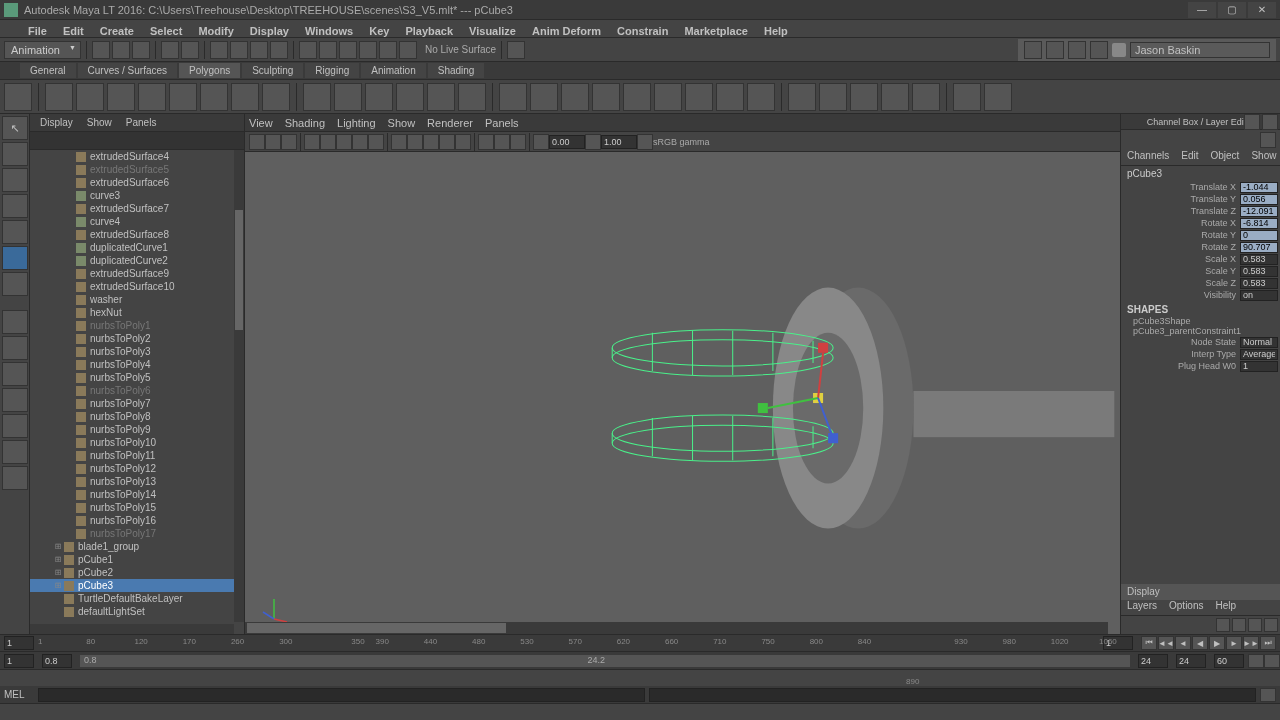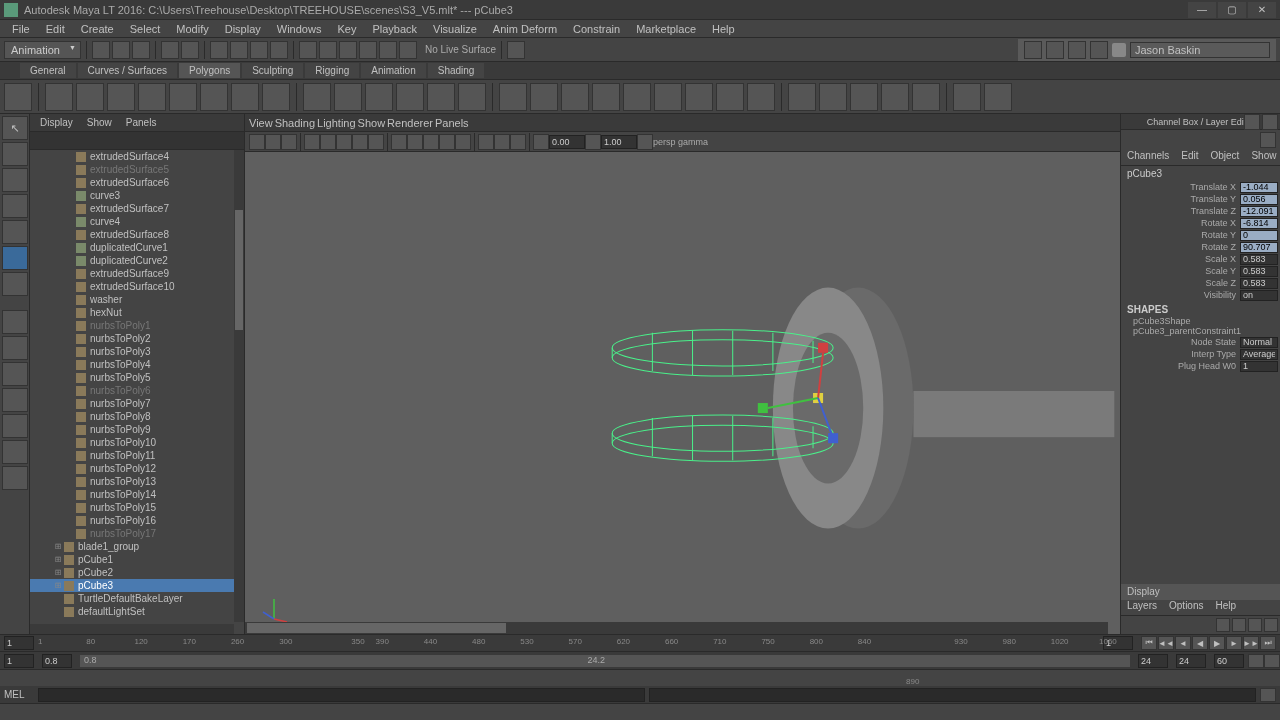--- a/index.html
+++ b/index.html
@@ -6,21 +6,21 @@
 body { background: #4a4a4a; color: #c0c0c0; font-size: 11px; overflow: hidden; width: 1280px; height: 720px; position: relative; }
 
 
 .title-bar { height: 20px; background: #3a3a3a; display: flex; align-items: center; padding: 0 4px; border-bottom: 1px solid #2a2a2a; }
 .title-bar .app-icon { width: 14px; height: 14px; background: #5a9a7a; margin-right: 6px; }
 .title-bar .title { flex: 1; font-size: 11px; color: #aaa; }
 .title-bar .win-btns { display: flex; gap: 2px; }
 .title-bar .win-btn { width: 28px; height: 16px; background: #444; display: flex; align-items: center; justify-content: center; cursor: pointer; font-size: 10px; }
 
 
-.main-menu { height: 18px; background: #444; display: flex; align-items: center; padding: 0 4px; border-bottom: 1px solid #2a2a2a; }
+.main-menu { height: 18px; background: #444; display: flex; align-items: flex-end; padding: 0 20px; border-bottom: 1px solid #2a2a2a; font-weight: bold; }
 .main-menu .menu-item { padding: 0 8px; font-size: 11px; cursor: pointer; }
 
 
 .mode-toolbar { height: 24px; background: #444; display: flex; align-items: center; padding: 0 4px; gap: 2px; border-bottom: 1px solid #2a2a2a; }
 .mode-dropdown { background: #555; border: 1px solid #333; padding: 2px 20px 2px 6px; font-size: 11px; position: relative; cursor: pointer; color: #ccc; }
 .mode-dropdown::after { content: '▼'; position: absolute; right: 4px; font-size: 7px; }
 .tb-icon { width: 18px; height: 18px; background: #555; border: 1px solid #333; cursor: pointer; display: inline-flex; align-items: center; justify-content: center; }
 .tb-sep { width: 1px; height: 18px; background: #2a2a2a; margin: 0 3px; }
 .live-surf { font-size: 10px; color: #aaa; margin-left: 6px; }
 .user-box { background: #5a5a5a; padding: 2px 6px; display: flex; align-items: center; gap: 4px; font-size: 11px; margin-left: auto; }
@@ -58,21 +58,21 @@
 .ol-item .node-icon { width: 10px; height: 10px; background: #6a8aaa; margin-right: 4px; flex-shrink: 0; }
 .ol-item .node-icon.poly { background: #8a7a5a; }
 .ol-item .node-icon.curve { background: #7a8a6a; }
 .ol-item.dim { color: #777; }
 .ol-scroll { position: absolute; right: 0; top: 0; bottom: 12px; width: 10px; background: #3a3a3a; }
 .ol-scroll-thumb { position: absolute; left: 1px; right: 1px; top: 60px; height: 120px; background: #666; }
 .ol-hscroll { position: absolute; left:0; right:10px; bottom:0; height:10px; background:#3a3a3a; }
 
 
 .viewport { flex: 1; display: flex; flex-direction: column; background: #5a5a5a; }
-.vp-menu { height: 18px; background: #3a3a3a; display: flex; align-items: center; padding: 0 4px; gap: 2px; border-bottom: 1px solid #2a2a2a; }
+.vp-menu { height: 18px; background: #3a3a3a; display: flex; align-items: center; padding: 0 4px; gap: 12px; border-bottom: 1px solid #2a2a2a; }
 .vp-toolbar { height: 20px; background: #444; display: flex; align-items: center; padding: 0 4px; gap: 0; border-bottom: 1px solid #2a2a2a; }
 .vp-tb-icon { width: 16px; height: 16px; background: #555; border: 1px solid #333; cursor: pointer; }
 .vp-field { width: 36px; height: 14px; background: #333; border: 1px solid #222; font-size: 9px; padding: 0 2px; color: #ccc; }
 .vp-label { font-size: 9px; color: #aaa; }
 .viewport-canvas { flex: 1; background: #5f5f5f; position: relative; overflow: hidden; }
 .axis-gizmo { position: absolute; left: 14px; bottom: 10px; width: 30px; height: 30px; }
 .persp-label { position: absolute; left: 50%; bottom: 4px; transform: translateX(-50%); font-size: 10px; color: #888; }
 
 
 .right-panel { width: 160px; background: #444; border-left: 1px solid #2a2a2a; display: flex; flex-direction: column; }
@@ -478,21 +478,21 @@
       <div class="tb-sep"></div>
       <div class="vp-tb-icon"></div>
       <div class="vp-tb-icon"></div>
       <div class="vp-tb-icon"></div>
       <div class="tb-sep"></div>
       <div class="vp-tb-icon"></div>
       <input class="vp-field" value="0.00" style="">
       <div class="vp-tb-icon"></div>
       <input class="vp-field" value="1.00" style="">
       <div class="vp-tb-icon"></div>
-      <span class="vp-label">persp gamma</span>
+      <span class="vp-label">sRGB gamma</span>
     </div>
     <div class="viewport-canvas">
       
       <svg width="100%" height="100%" viewBox="0 0 860 480">
 
         <rect x="660" y="238" width="200" height="46" fill="#7a7a7a"></rect>
 
         <ellipse cx="605" cy="255" rx="55" ry="120" fill="#6a6a6a"></ellipse>
         <ellipse cx="575" cy="255" rx="55" ry="120" fill="#888"></ellipse>
         <ellipse cx="575" cy="255" rx="35" ry="75" fill="#6a6a6a"></ellipse>

